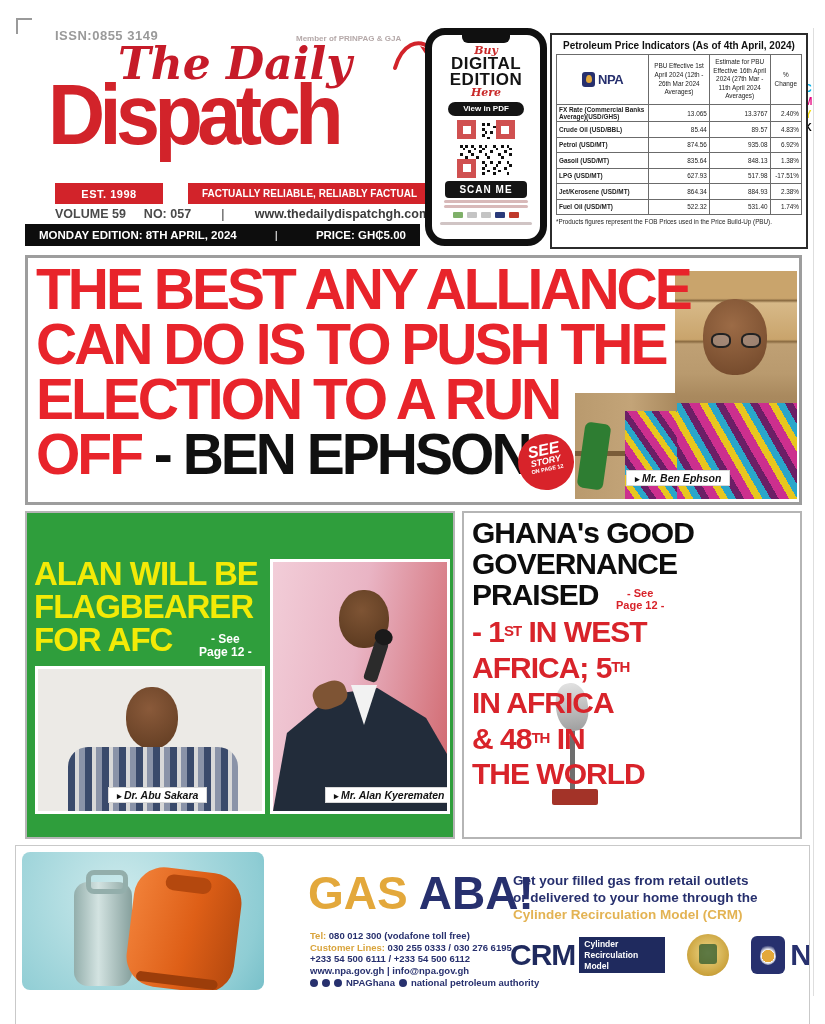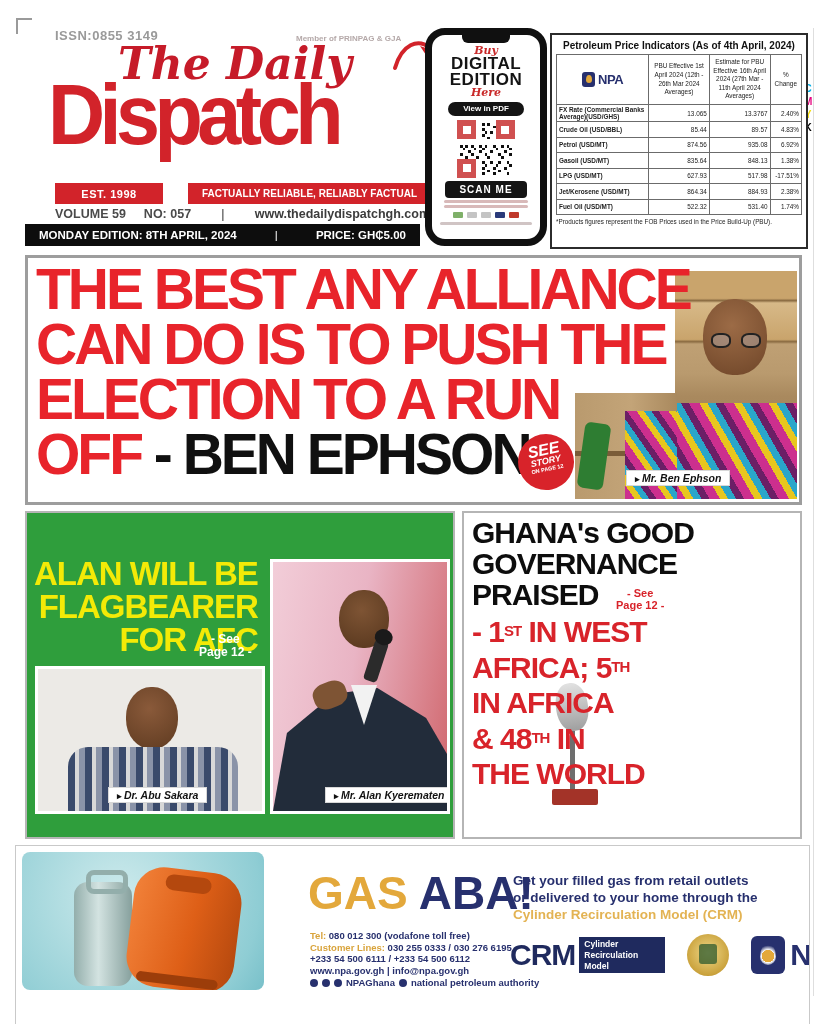--- a/index.html
+++ b/index.html
@@ -85,21 +85,21 @@
   .ephson-glasses i.r { right:0; }
   .ephson-shirt { position:absolute; left:0; bottom:0; width:100%; height:96px;
     background:repeating-linear-gradient(60deg,#cc2f8e 0 9px,#e8c61e 9px 16px,#2aa6c9 16px 23px,#6b1f66 23px 30px); }
   .caption { position:absolute; background:#fff; border:1px solid #d8d8d8; color:#111; font-size:10.5px; font-weight:700; font-style:italic; padding:1px 8px; white-space:nowrap; z-index:5; }
   .caption::before { content:"\25B8  "; font-style:normal; font-size:9px; }
   .cap-ephson { left:598px; top:212px; }
 
   
   .green-panel { position:absolute; left:25px; top:511px; width:430px; height:328px; background:#2f9e3c; border:2px solid #b5b5b5; overflow:hidden; }
   .gp-kicker { position:absolute; left:7px; top:4px; font-size:34px; font-weight:900; color:#fff; letter-spacing:-1px; white-space:nowrap; }
-  .gp-yellow { position:absolute; left:7px; top:44px; font-size:33px; font-weight:900; color:#f3ea07; letter-spacing:-1px; line-height:33px;text-align:right; }
+  .gp-yellow { position:absolute; left:7px; top:44px; font-size:33px; font-weight:900; color:#f3ea07; letter-spacing:-1px; line-height:33px; }
   .gp-see { position:absolute; left:172px; top:120px; color:#fff; font-size:12px; font-weight:700; text-align:center; line-height:13px; }
   .photo-abu { position:absolute; left:8px; top:153px; width:230px; height:148px; background:#eceae6; border:3px solid #fff; overflow:hidden; }
   .abu-head { position:absolute; left:88px; top:18px; width:52px; height:62px; background:radial-gradient(circle at 45% 35%,#8a5a3a,#5e3a20); border-radius:48%; }
   .abu-smock { position:absolute; left:30px; bottom:0; width:170px; height:64px; border-radius:20px 20px 0 0;
     background:repeating-linear-gradient(90deg,#3a4a6b 0 7px,#d8d8d8 7px 11px,#8a93a8 11px 17px); }
   .cap-abu { left:70px; bottom:8px; top:auto; }
   .photo-alan { position:absolute; left:243px; top:46px; width:180px; height:255px; background:linear-gradient(100deg,#f2cdd8 0%,#e9b4c4 45%,#d0666c 100%); border:3px solid #fff; overflow:hidden; }
   .alan-suit { position:absolute; left:0; bottom:0; width:100%; height:150px; background:#222c3a;
     clip-path:polygon(0 100%,8% 48%,35% 22%,60% 18%,88% 38%,100% 62%,100% 100%); }
   .alan-shirt { position:absolute; left:78px; bottom:86px; width:26px; height:40px; background:#f2f2f2; clip-path:polygon(0 0,100% 0,50% 100%); }

